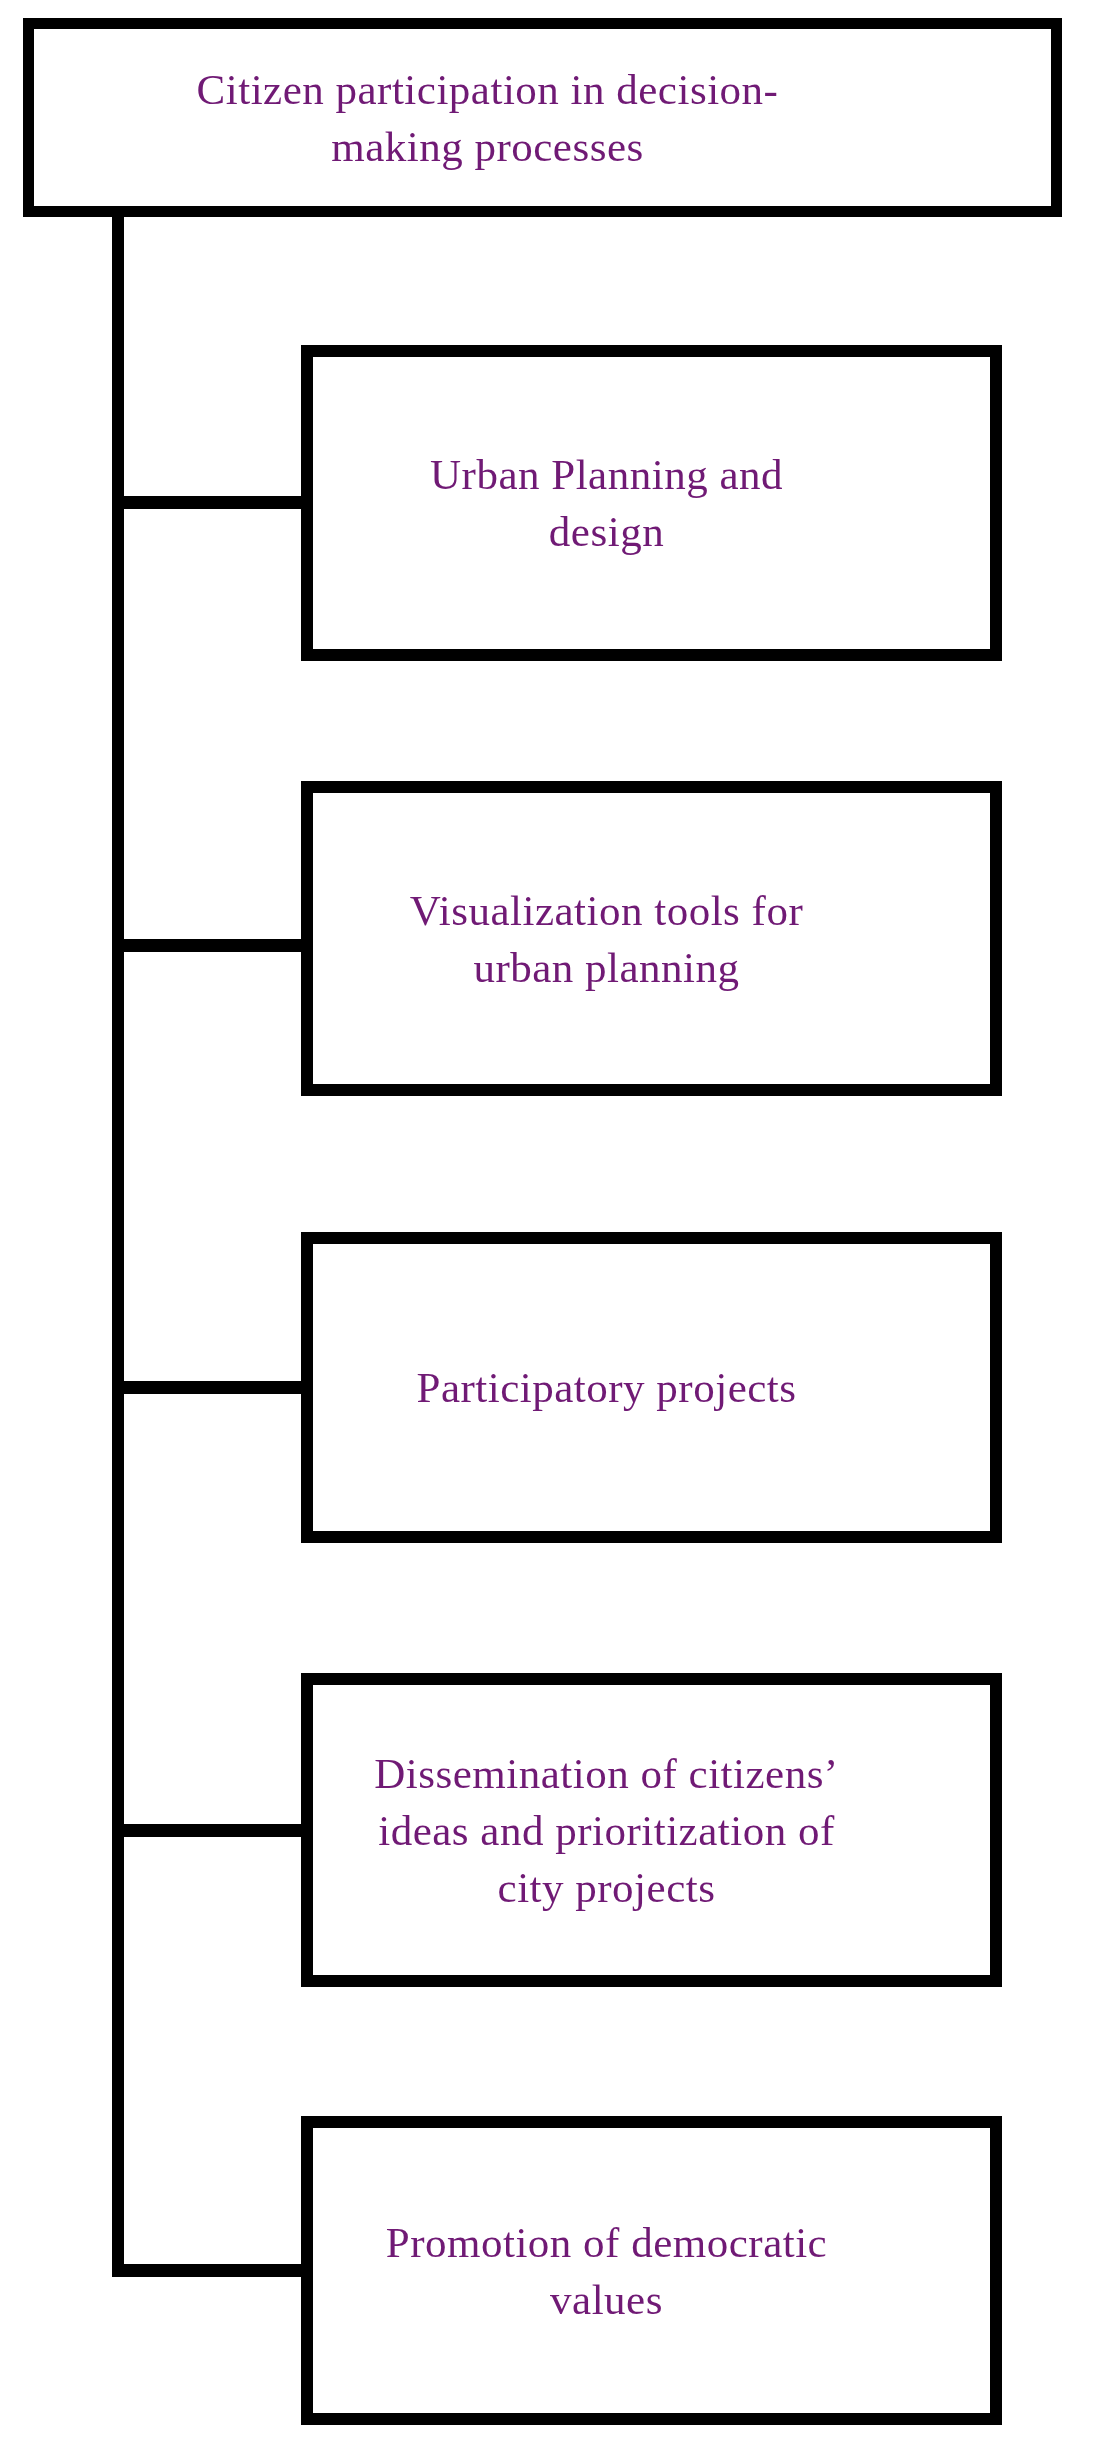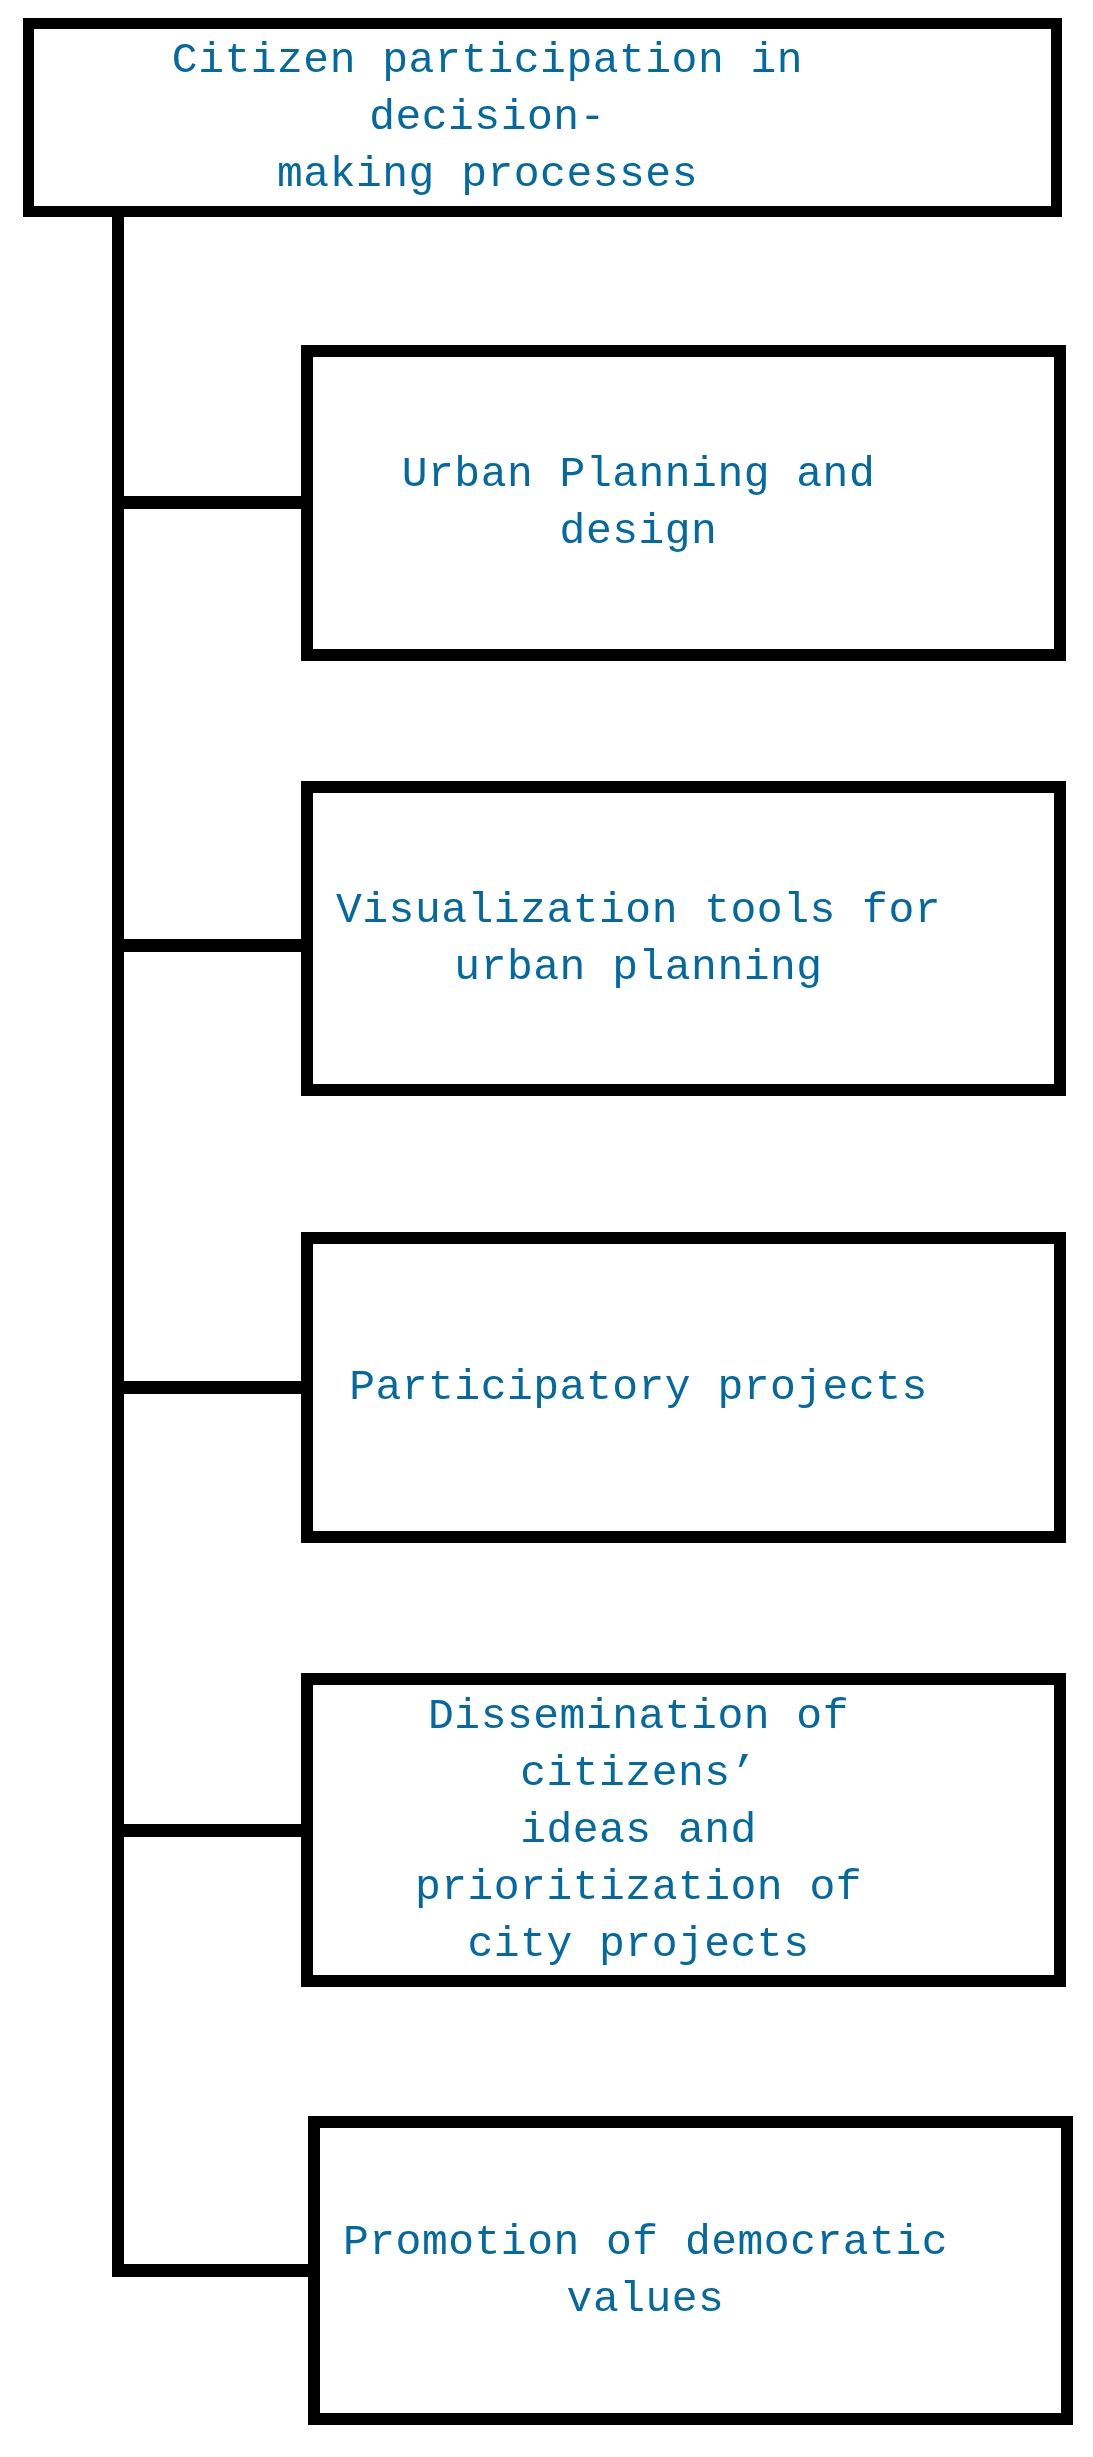--- a/index.html
+++ b/index.html
@@ -7,22 +7,22 @@
     --bg: #ffffff;
     --fill: #ffffff;
   }
   * { margin: 0; padding: 0; box-sizing: border-box; }
   html, body { background: var(--bg); }
   .canvas {
     position: relative;
     width: 1093px;
     height: 2457px;
     background: var(--bg);
-    font-family: Liberation Mono, monospace;
-    color: #0369a1;
+    font-family: Liberation Serif, serif;
+    color: #701a75;
     overflow: hidden;
   }
   .node {
     position: absolute;
     background: var(--fill);
     border: 11px solid var(--line);
     display: flex;
     align-items: center;
     justify-content: center;
   }
@@ -35,29 +35,29 @@
   }
   
   .node.root {
     left: 23px; top: 18px;
     width: 1039px; height: 199px;
     padding-right: 130px; padding-left: 20px;
   }
   
   .node.child {
     left: 301px;
-    width: 765px;
+    width: 701px;
     border-width: 12px;
     padding-right: 110px; padding-left: 20px;
   }
   .child.c0 { top: 345px;  height: 316px; }
   .child.c1 { top: 781px;  height: 315px; }
   .child.c2 { top: 1232px; height: 311px; }
   .child.c3 { top: 1673px; height: 314px; }
-  .child.c4 { top: 2116px; height: 309px; margin-left: 7px; }
+  .child.c4 { top: 2116px; height: 309px; }
 
   
   .trunk {
     position: absolute;
     left: 112px; top: 210px;
     width: 12px; height: 2067px;
     background: var(--line);
   }
   .connector {
     position: absolute;

